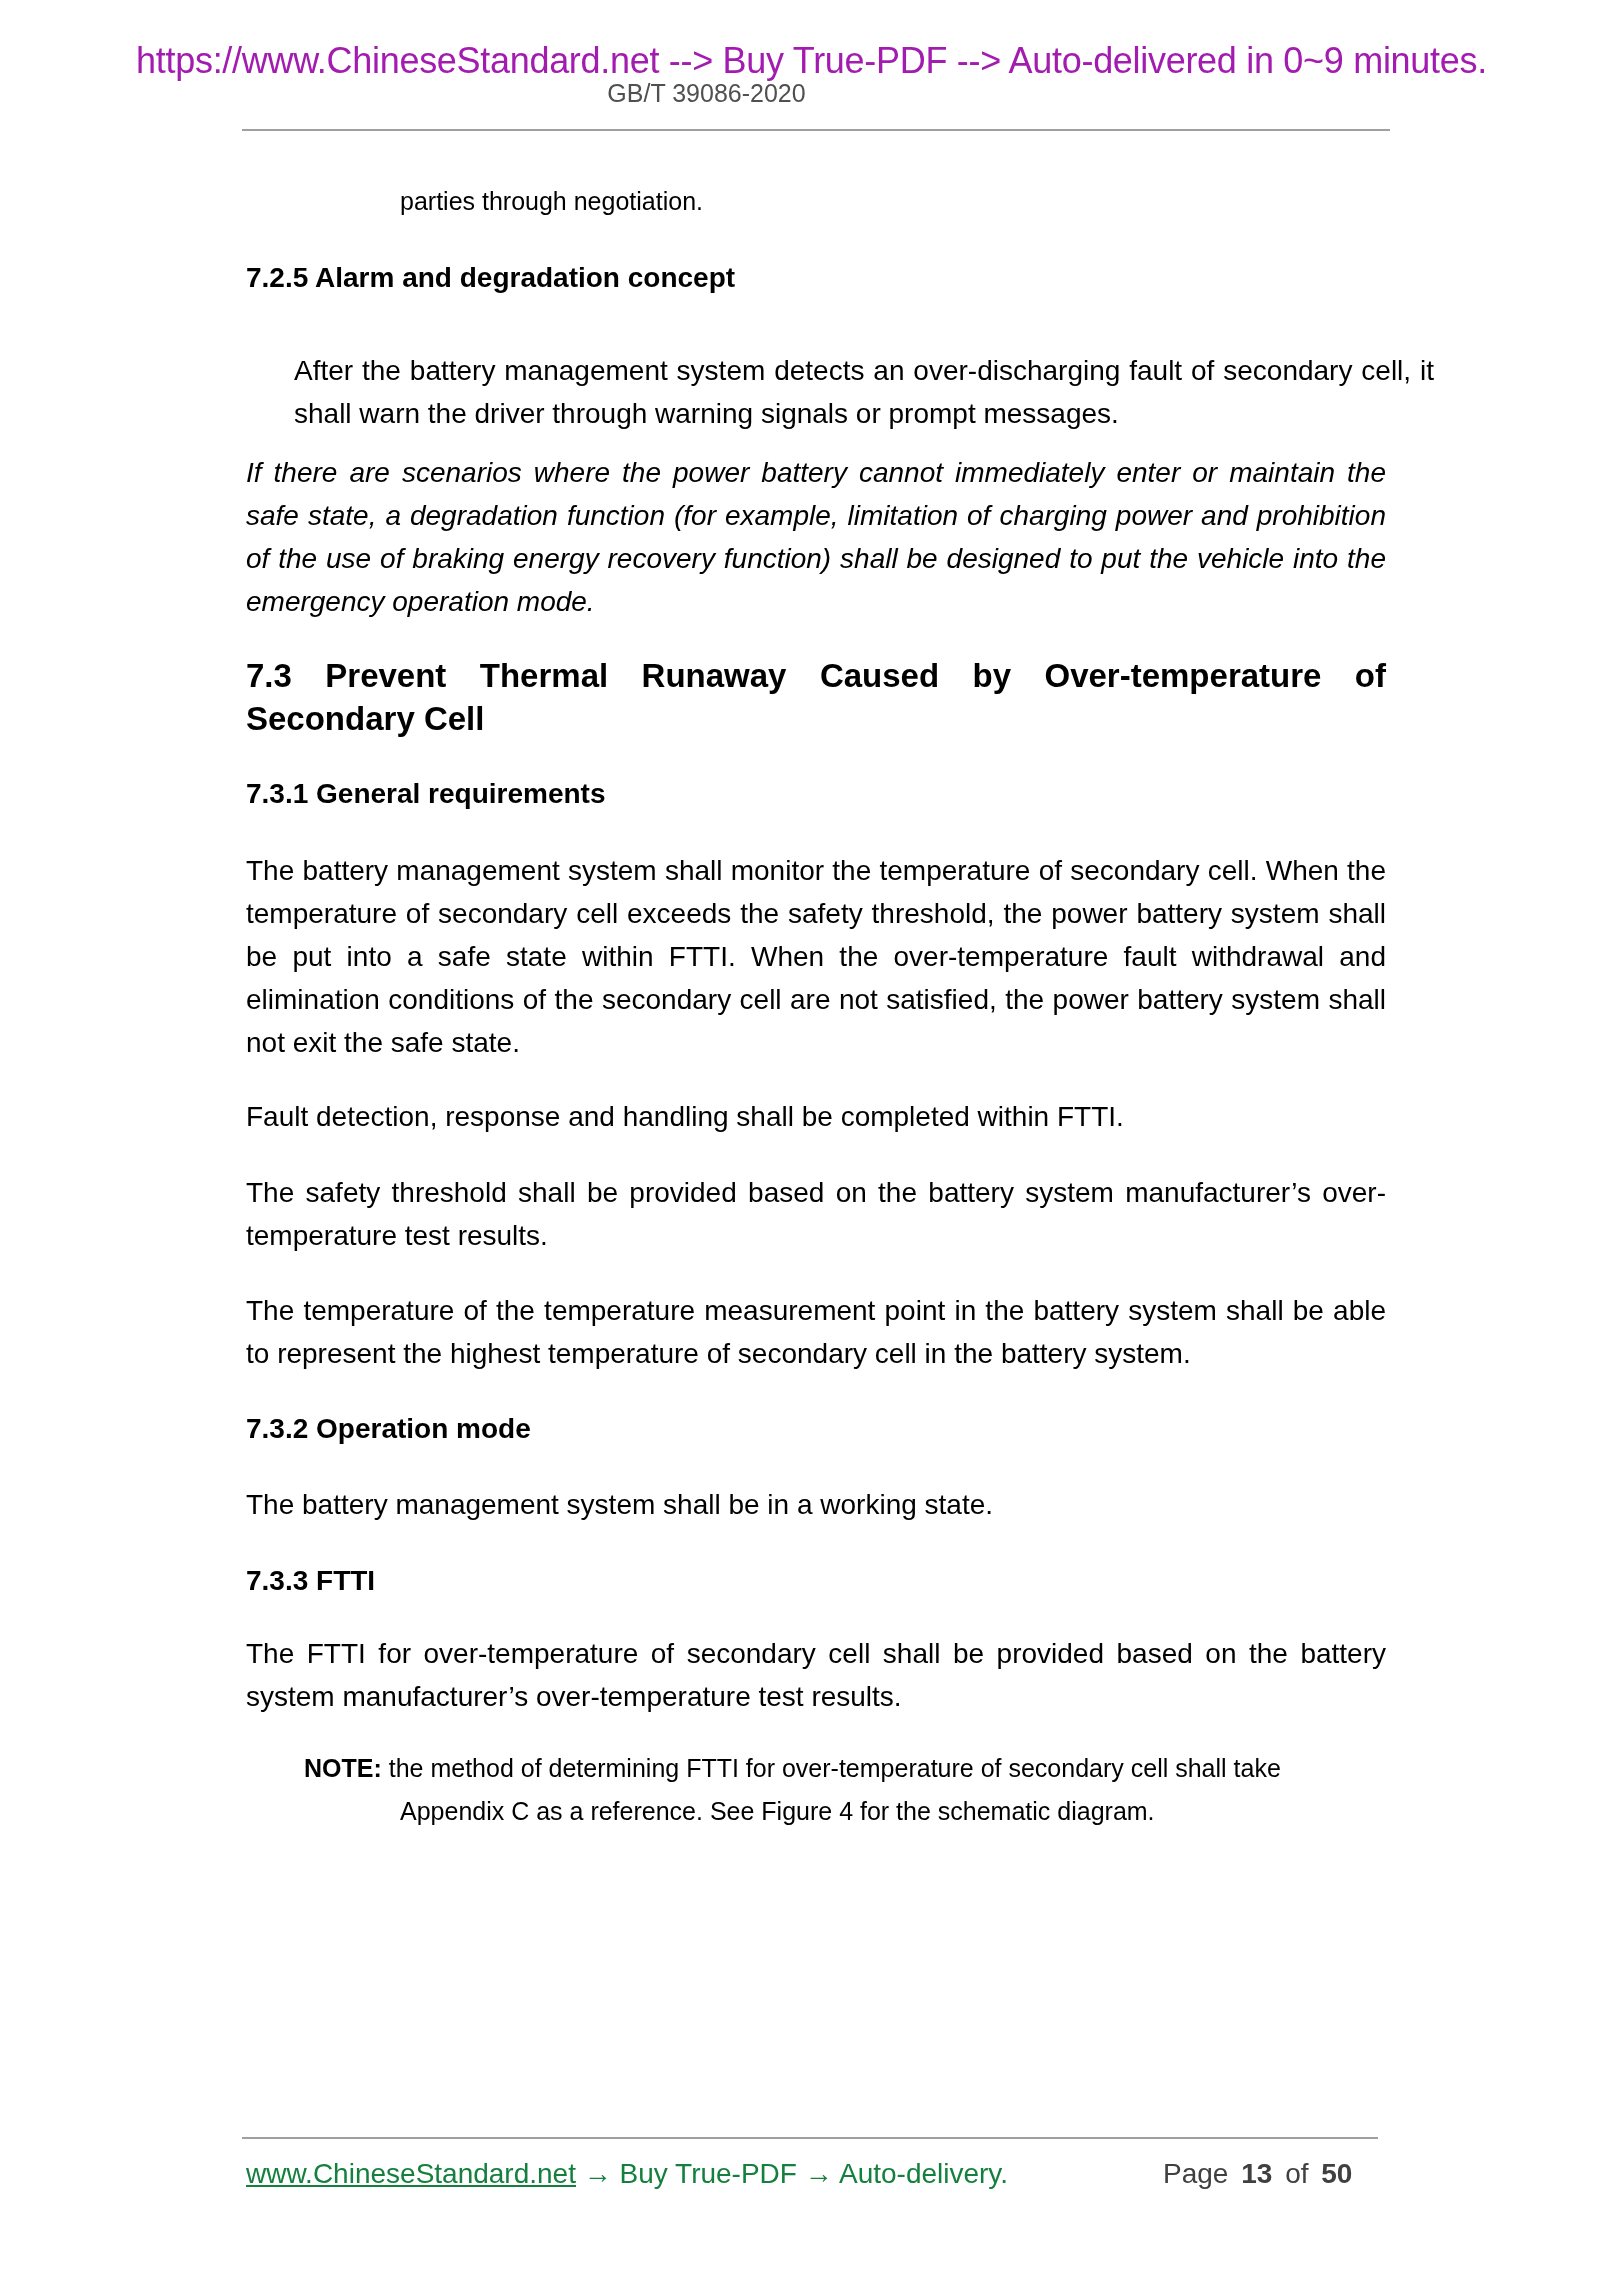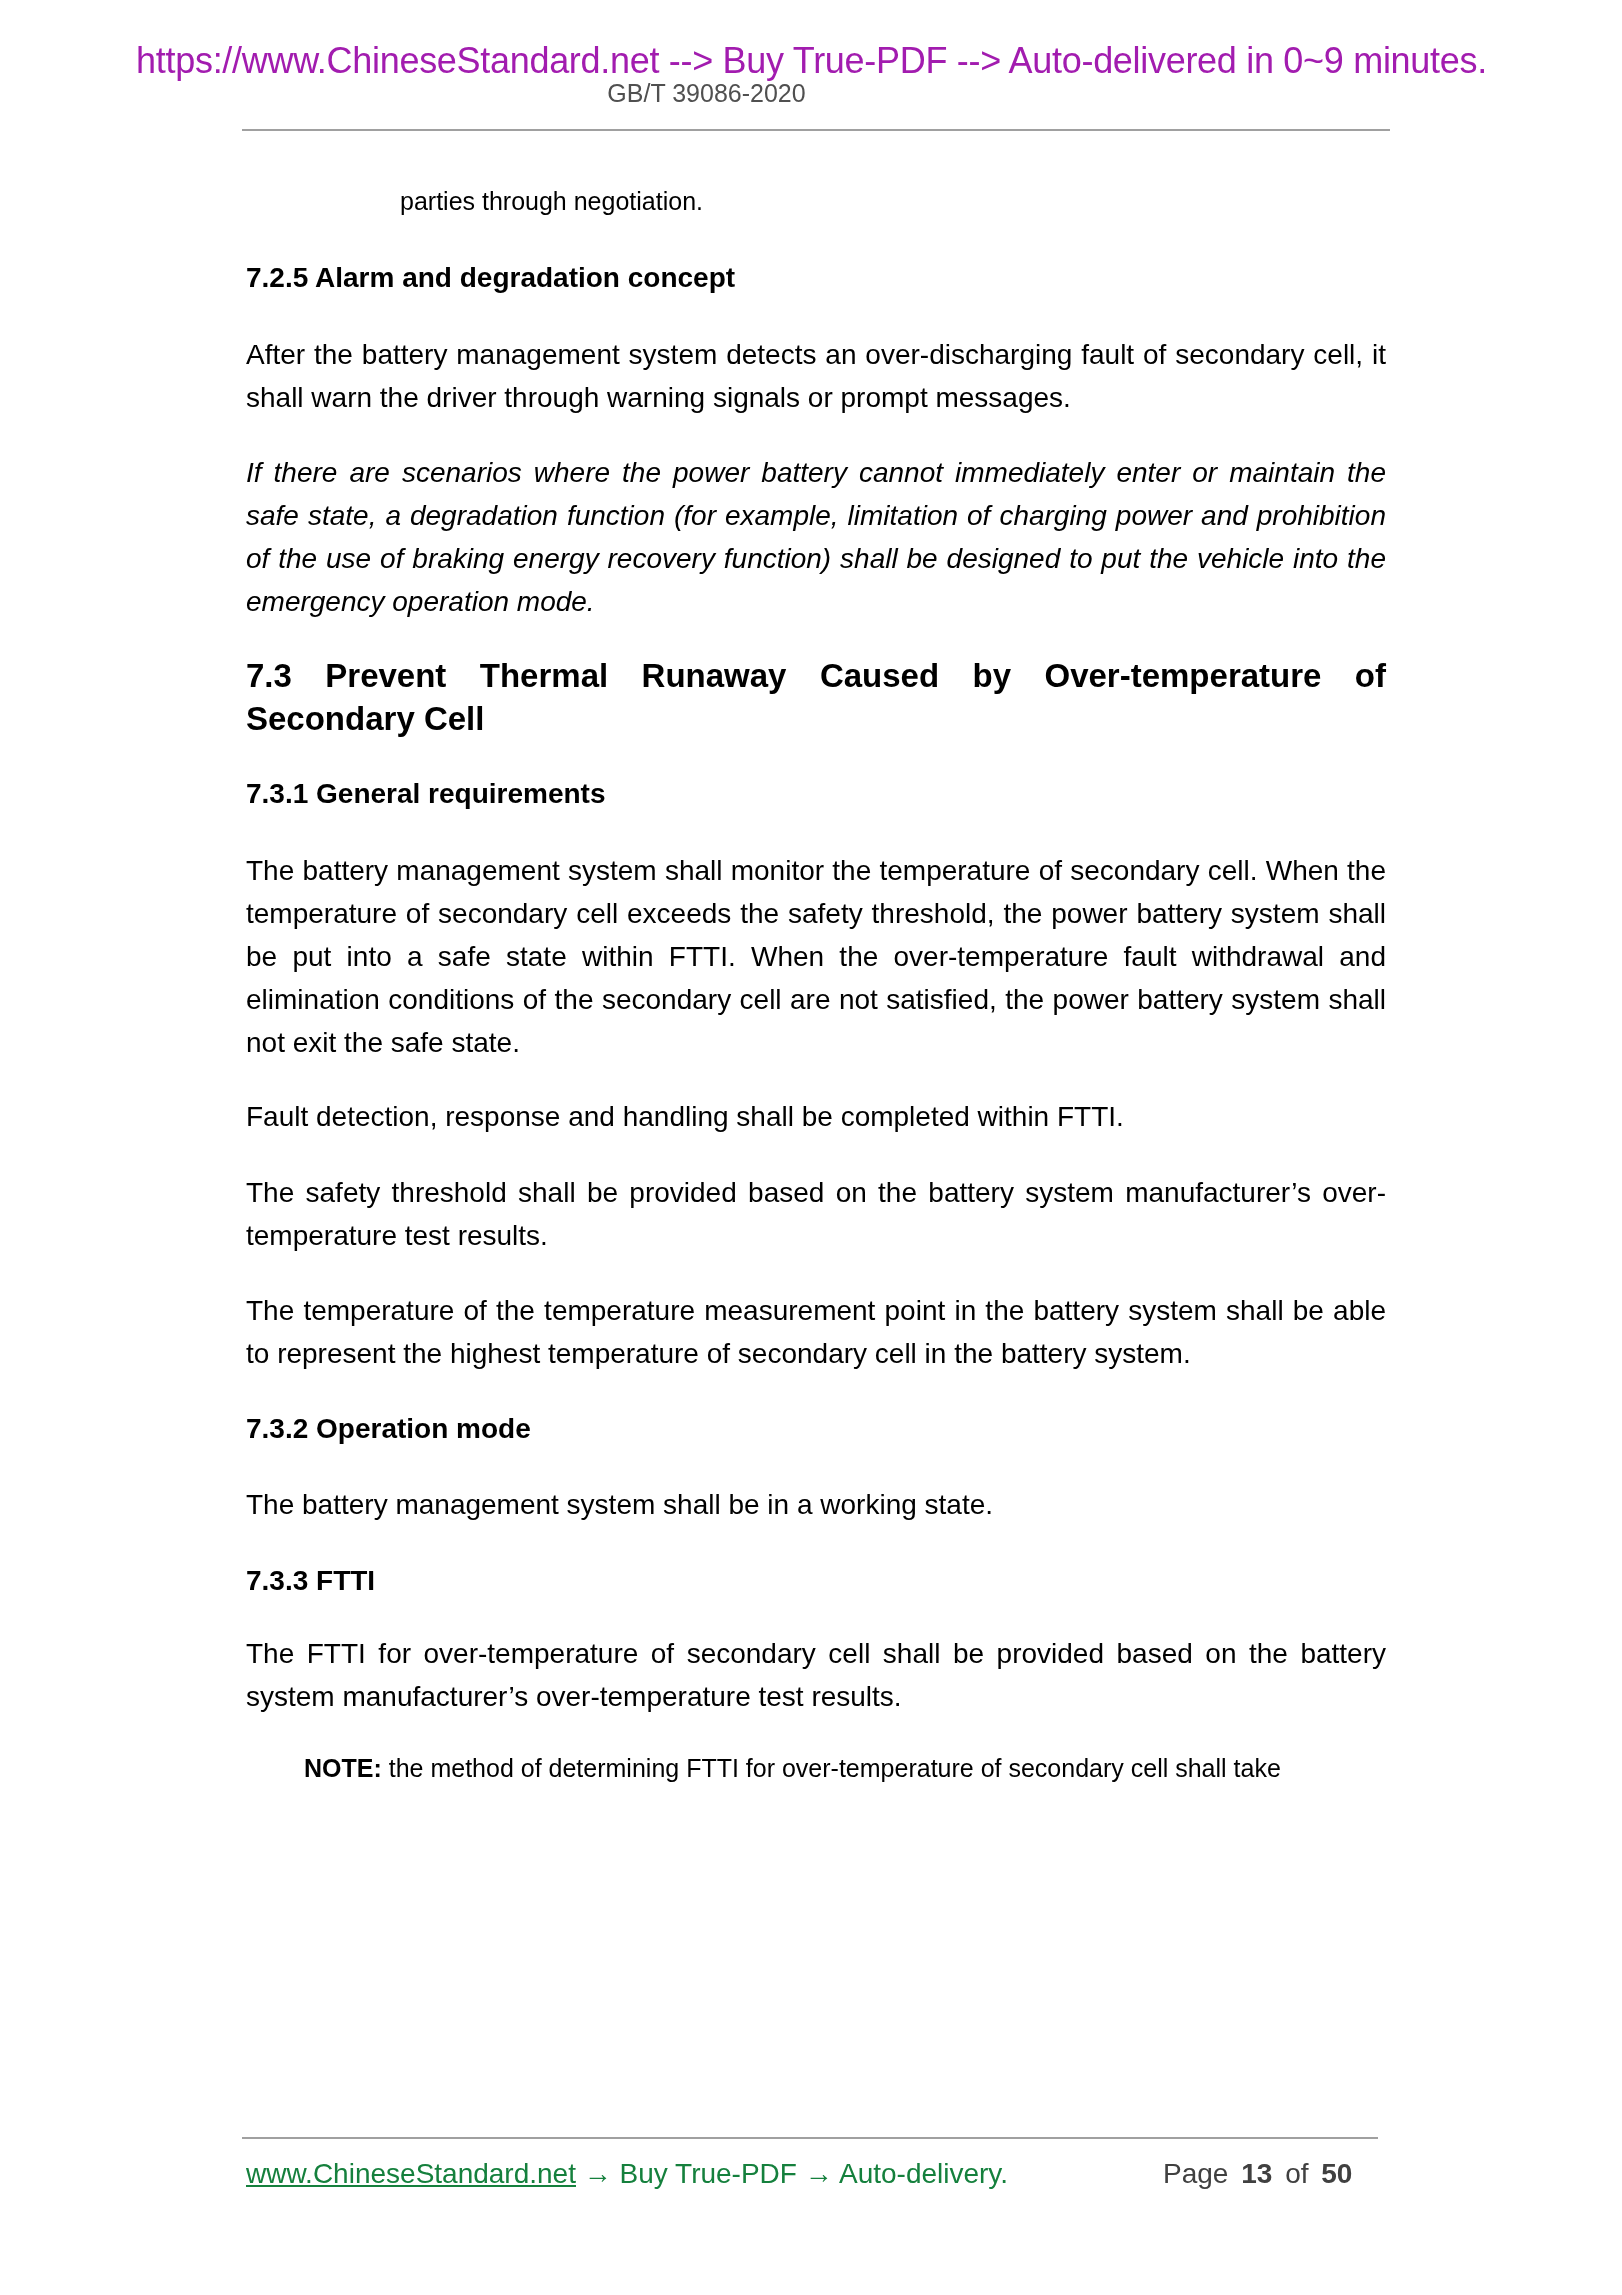--- a/index.html
+++ b/index.html
@@ -28,40 +28,41 @@
 <body>
 
 <div class="top-banner">https://www.ChineseStandard.net --&gt; Buy True-PDF --&gt; Auto-delivered in 0~9 minutes.</div>
 <div class="std-code">GB/T 39086-2020</div>
 <div class="header-rule"></div>
 
 <div class="content">
   <div class="indent-cont" style="top:185px;">parties through negotiation.</div>
 
   <div class="h3" style="top:256px;">7.2.5 Alarm and degradation concept</div>
-  <div class="p" style="top:333px;">After the battery management system detects an over-discharging fault of secondary cell, it shall warn the driver through warning signals or prompt messages.</div>
+  <div class="p" style="top:349px;margin-left:48px;">After the battery management system detects an over-discharging fault of secondary cell, it shall warn the driver through warning signals or prompt messages.</div>
   <div class="p" style="top:451px;font-style:italic;">If there are scenarios where the power battery cannot immediately enter or maintain the safe state, a degradation function (for example, limitation of charging power and prohibition of the use of braking energy recovery function) shall be designed to put the vehicle into the emergency operation mode.</div>
 
   <div class="h2" style="top:654px;">7.3 Prevent Thermal Runaway Caused by Over-temperature of Secondary Cell</div>
 
   <div class="h3" style="top:772px;">7.3.1 General requirements</div>
   <div class="p" style="top:849px;">The battery management system shall monitor the temperature of secondary cell. When the temperature of secondary cell exceeds the safety threshold, the power battery system shall be put into a safe state within FTTI. When the over-temperature fault withdrawal and elimination conditions of the secondary cell are not satisfied, the power battery system shall not exit the safe state.</div>
   <div class="p" style="top:1095px;">Fault detection, response and handling shall be completed within FTTI.</div>
   <div class="p" style="top:1171px;">The safety threshold shall be provided based on the battery system manufacturer’s over-temperature test results.</div>
   <div class="p" style="top:1289px;">The temperature of the temperature measurement point in the battery system shall be able to represent the highest temperature of secondary cell in the battery system.</div>
 
   <div class="h3" style="top:1407px;">7.3.2 Operation mode</div>
   <div class="p" style="top:1483px;">The battery management system shall be in a working state.</div>
 
   <div class="h3" style="top:1559px;">7.3.3 FTTI</div>
   <div class="p" style="top:1632px;">The FTTI for over-temperature of secondary cell shall be provided based on the battery system manufacturer’s over-temperature test results.</div>
 
   <div class="note" style="top:1747px;">
     <span class="lbl">NOTE:</span>
     <span>the method of determining FTTI for over-temperature of secondary cell shall take</span>
+    <span class="cont">Appendix C as a reference. See Figure 4 for the schematic diagram.</span>
   </div>
 </div>
 
 <div class="footer-rule"></div>
 <div class="footer-left">
   <span class="link">www.ChineseStandard.net</span><span> → </span><span>Buy True-PDF</span><span> → </span><span>Auto-delivery.</span>
 </div>
 <div class="footer-right">
   <span>Page</span>
   <b>13</b>

